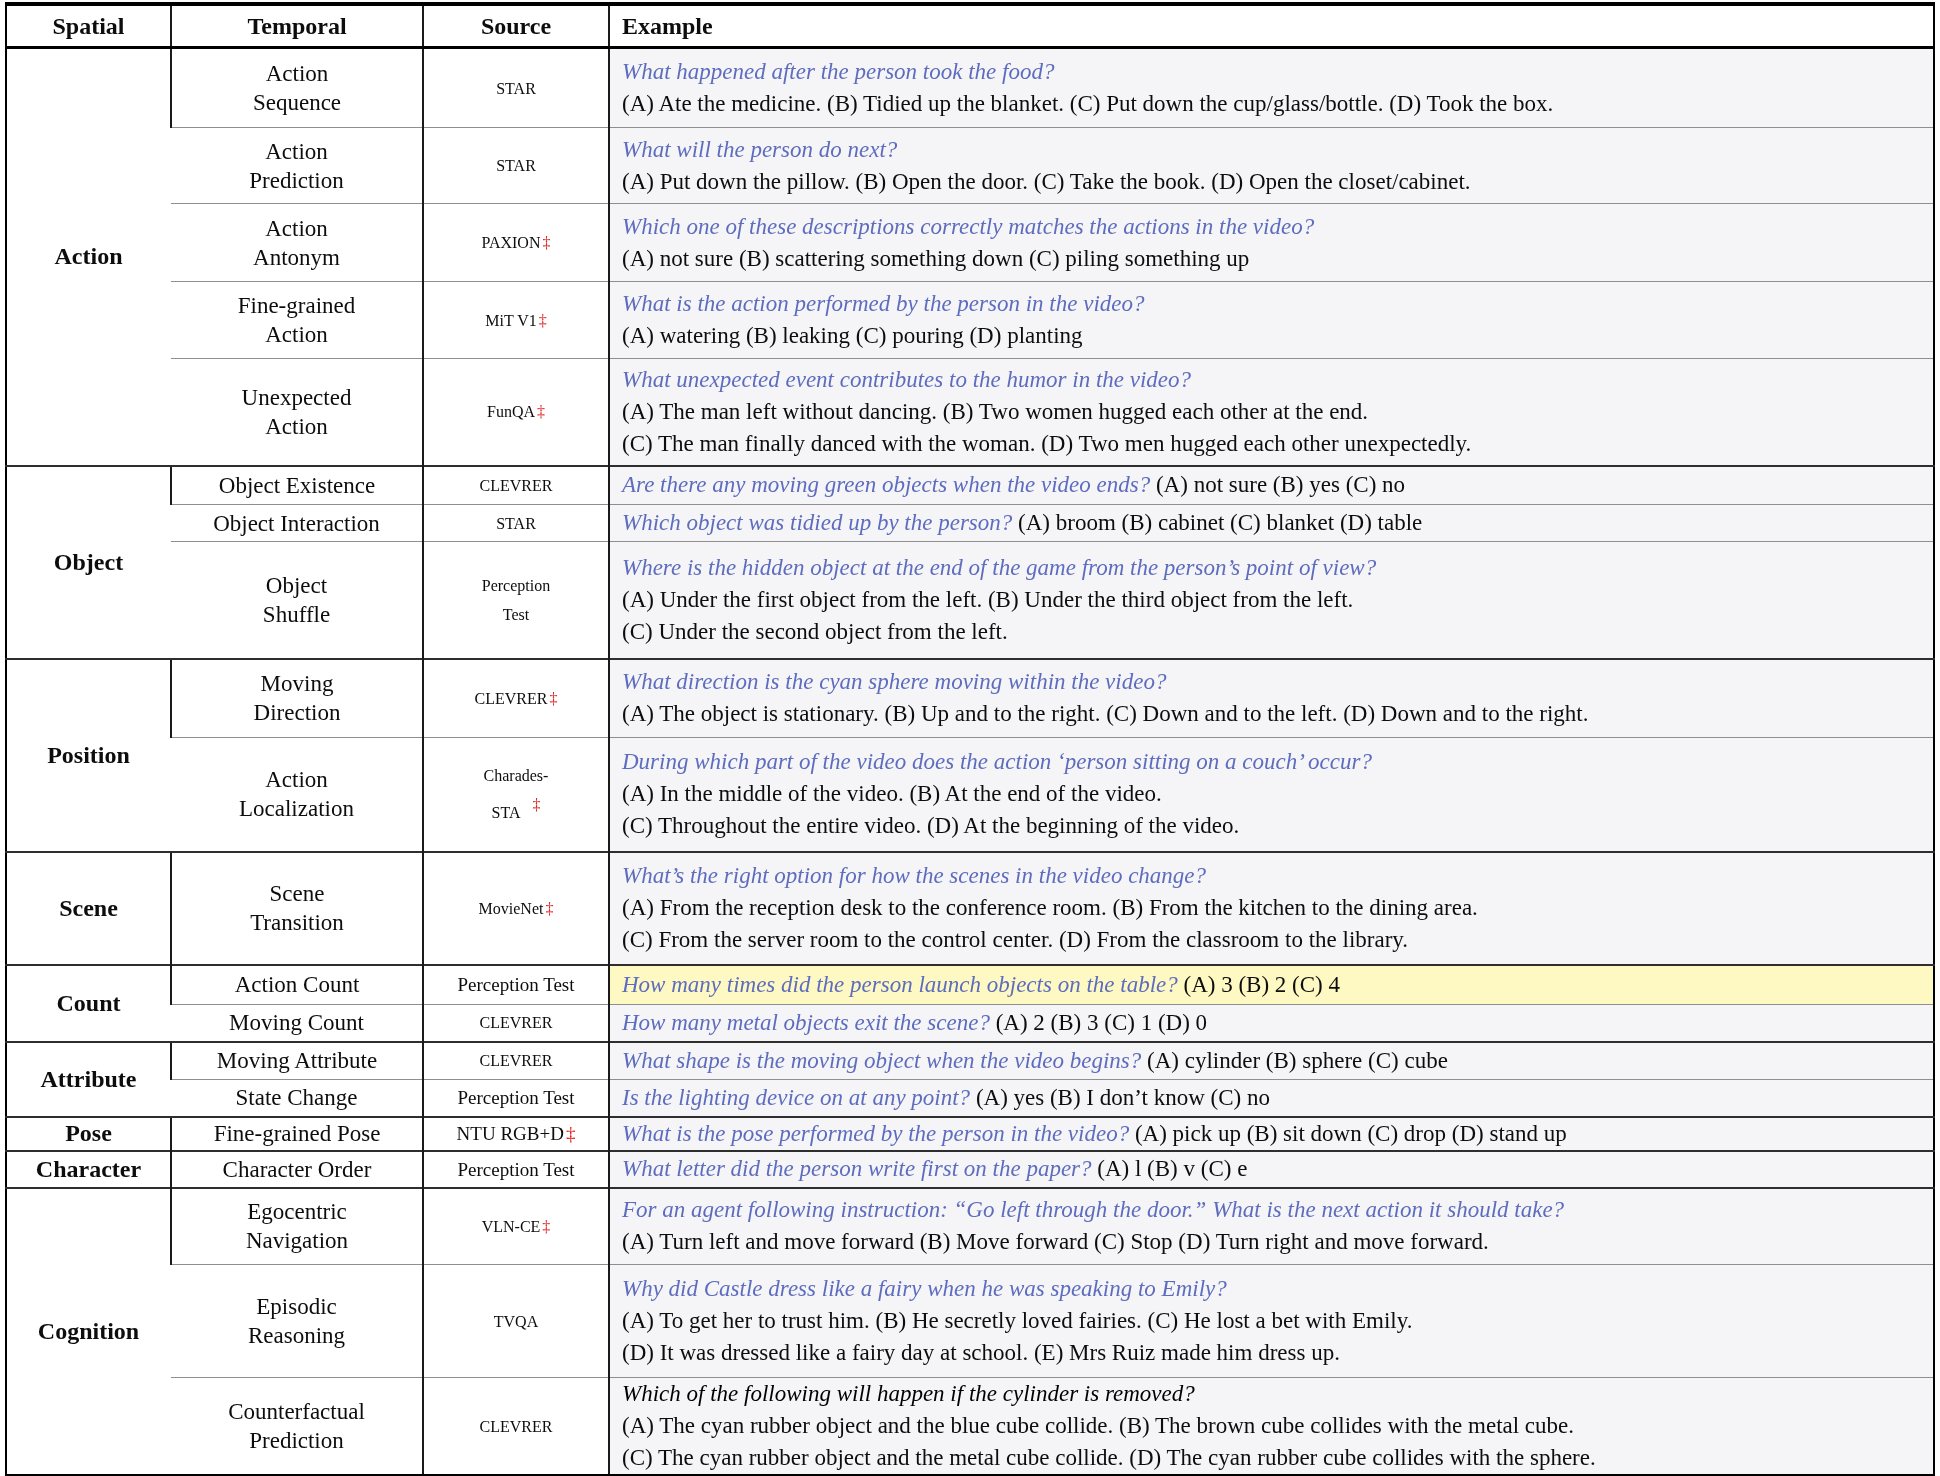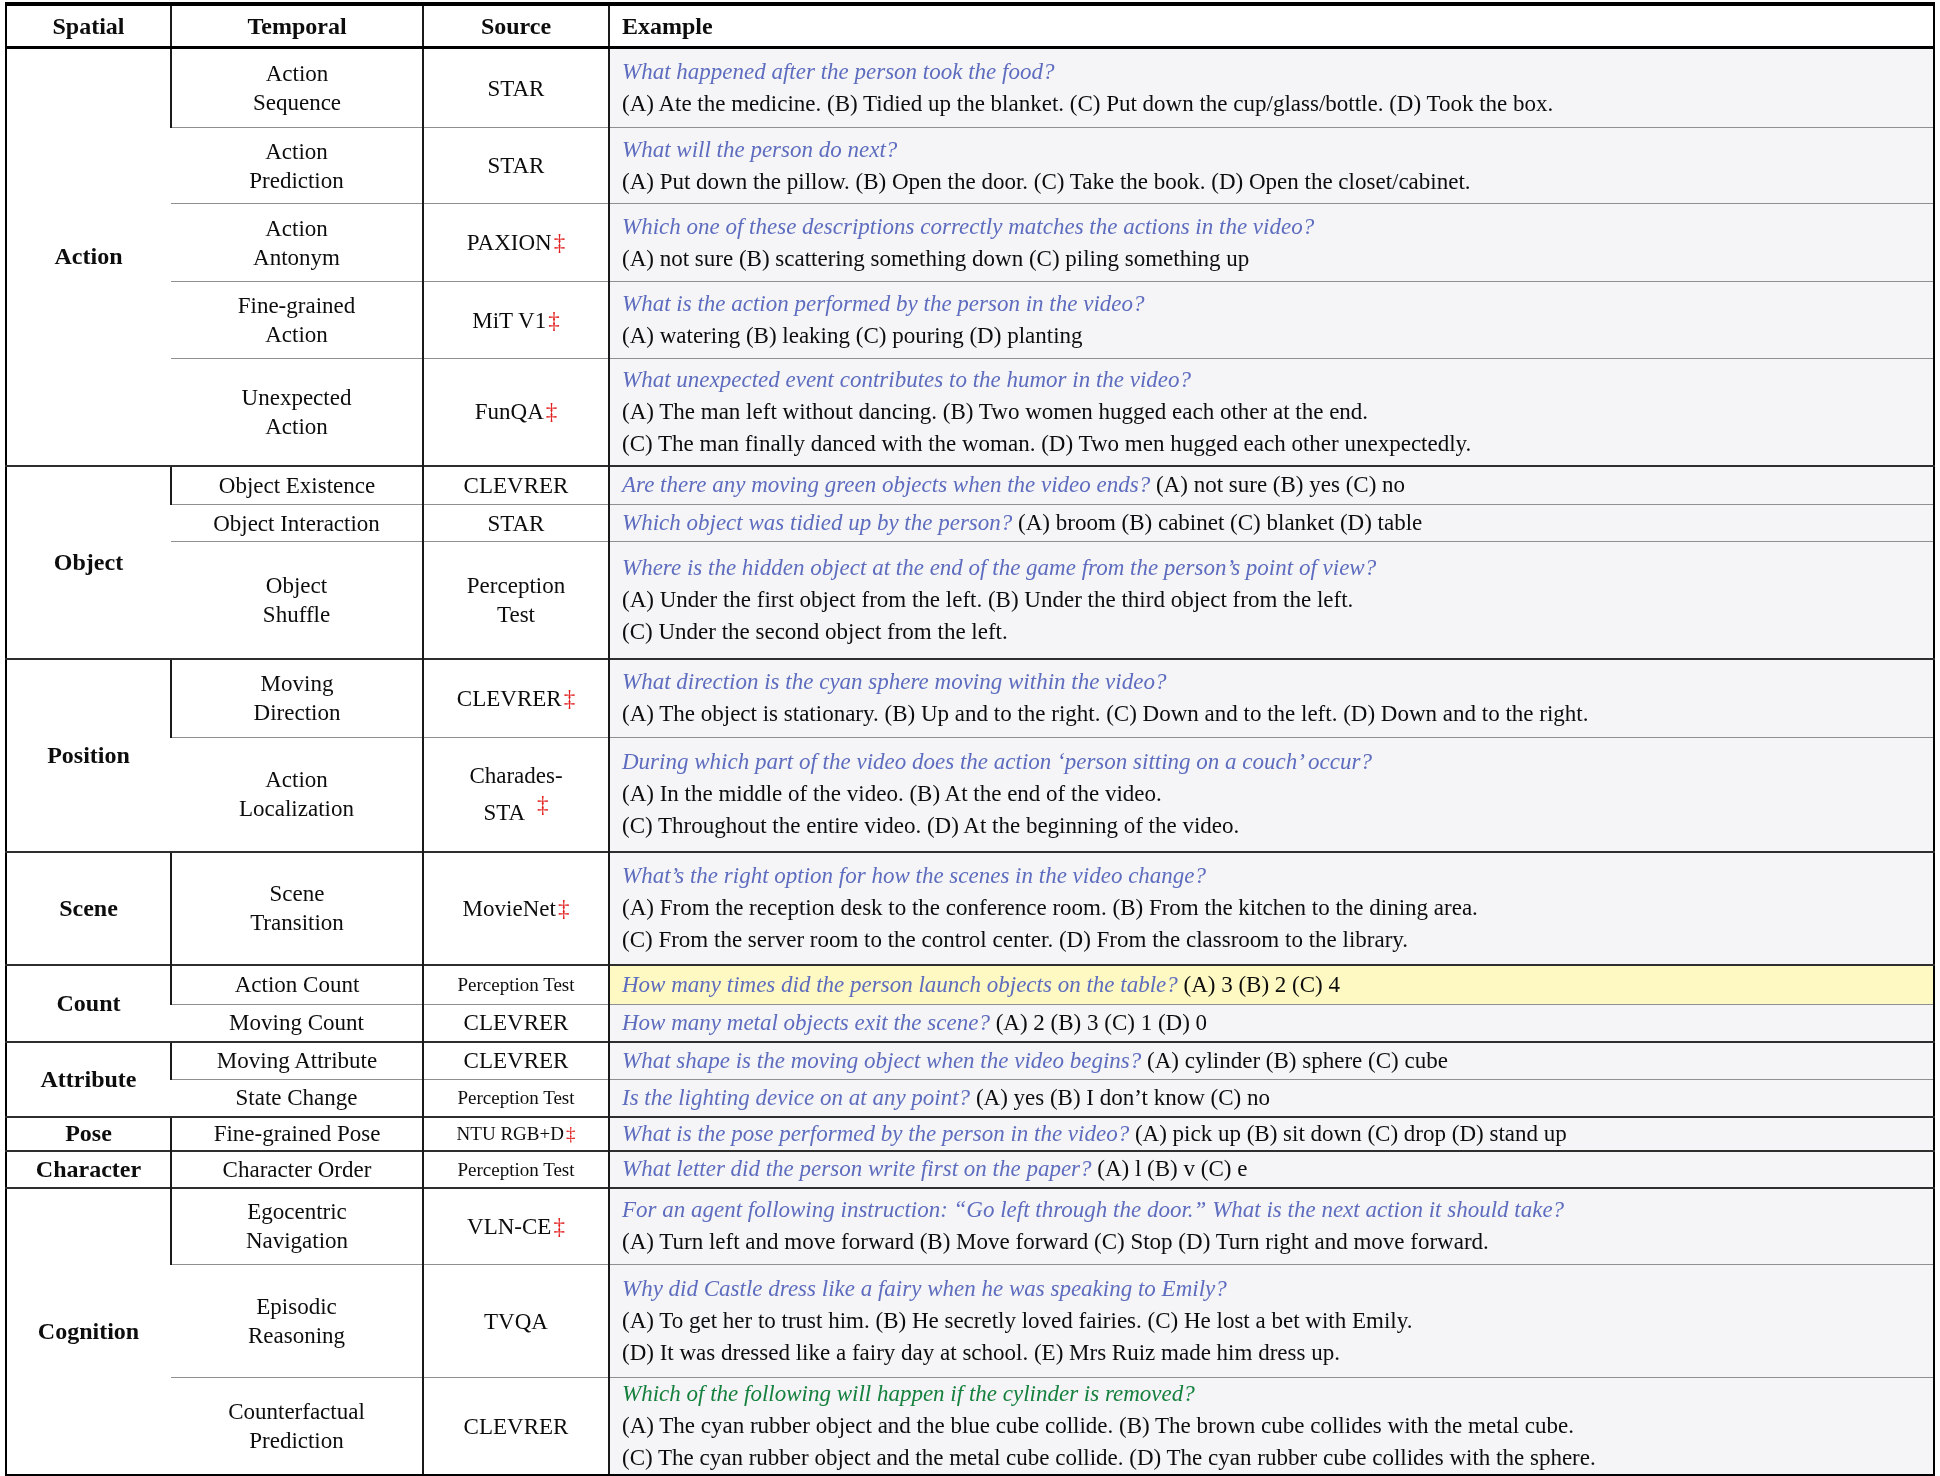--- a/index.html
+++ b/index.html
@@ -8,21 +8,21 @@
           border-left:2px solid #000; border-right:2px solid #000;
           border-top:4px solid #000; border-bottom:4px solid #000; }
   col.c1 { width:165px; } col.c2 { width:252px; } col.c3 { width:186px; }
   thead th { border-bottom:3px solid #000; font-size:24px; font-weight:bold; height:40px;
              text-align:center; vertical-align:middle; background:#fff; padding:0; }
   thead th.example-h { text-align:left; padding-left:12px; }
   td { padding:0; vertical-align:middle; }
   th + th, td + td { border-left:2px solid #1a1a1a; }
   .spatial { font-weight:bold; font-size:24px; text-align:center; background:#fff; }
   .temporal { text-align:center; font-size:23px; line-height:29px; background:#fff; }
-  .source { text-align:center; font-size:23px; line-height:29px; background:#fff; }
+  .source { text-align:center; font-size:16px; line-height:29px; background:#fff; }
   .source.small-src { font-size:19px; }
   .example { padding:0 12px; font-size:23px; }
   .xline { line-height:32px; white-space:nowrap; }
   .q { font-style:italic; }
   .a {}
   .dag { margin-left:2px; }
   .dag.raised { vertical-align:8px; padding-left:10px; }
   tr.sec > td { border-top:2px solid #2e2e2e; }
   tr.sub > td { border-top:1px solid #8f8f8f; }
 </style>
@@ -258,19 +258,19 @@
           <div class="xline"><span class="a">(D) It was dressed like a fairy day at school. (E) Mrs Ruiz made him dress up.</span></div>
         </td>
       </tr>
       <tr class="sub" style="height: 97px;">
         <td class="temporal">
           <div>Counterfactual</div>
           <div>Prediction</div>
         </td>
         <td class="source"><span>CLEVRER</span></td>
         <td class="example" style="background: rgb(245, 245, 247);">
-          <div class="xline"><span class="q" style="color: #15803d;">Which of the following will happen if the cylinder is removed?</span></div>
+          <div class="xline"><span class="q" style="color: #000000;">Which of the following will happen if the cylinder is removed?</span></div>
           <div class="xline"><span class="a">(A) The cyan rubber object and the blue cube collide. (B) The brown cube collides with the metal cube.</span></div>
           <div class="xline"><span class="a">(C) The cyan rubber object and the metal cube collide. (D) The cyan rubber cube collides with the sphere.</span></div>
         </td>
       </tr>
     </tbody>
 </table>
 
 </body></html>

